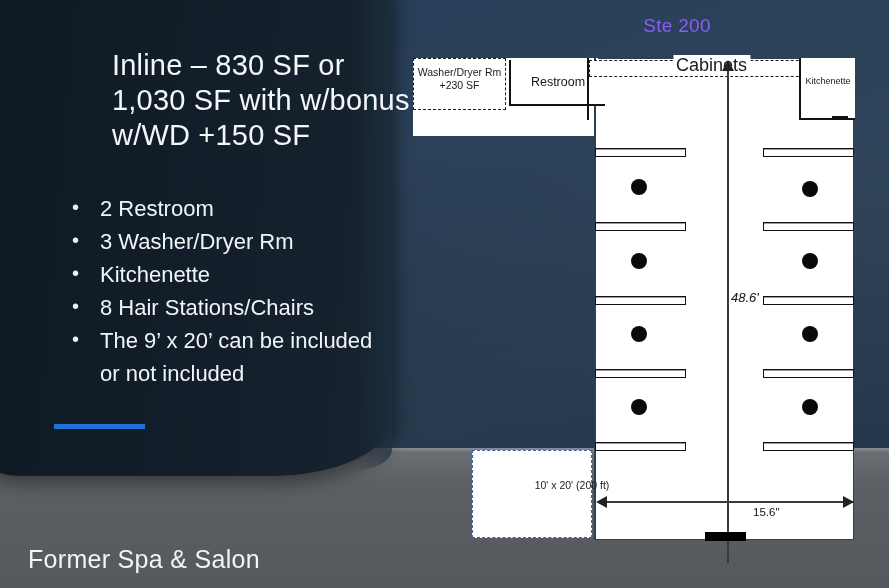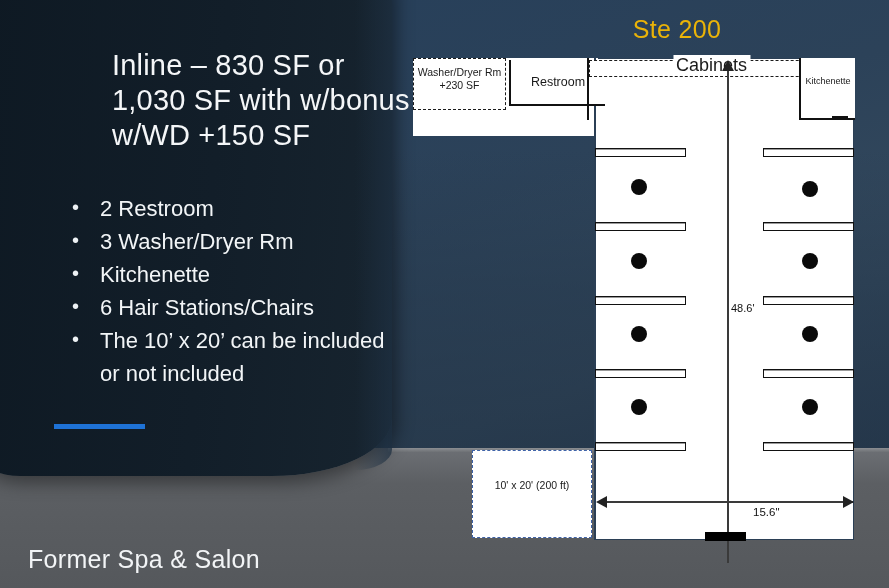--- a/index.html
+++ b/index.html
@@ -38,21 +38,21 @@
   .bullets li{position:relative;padding-left:38px;}
   .bullets li::before{content:"•";position:absolute;left:10px;top:-1px;
     font-size:20px;color:#eef2f5;}
   .blue-rule{position:absolute;left:54px;top:424px;width:91px;height:5px;
     background:#1e72d6;}
   .caption{position:absolute;left:28px;top:545px;
     color:#f2f4f6;font-size:25px;letter-spacing:.3px;}
 
   
   .plan-title{position:absolute;left:560px;top:15px;width:234px;text-align:center;
-    color:#eab308;font-size:25px;letter-spacing:.3px;}
+    color:#8b5cf6;font-size:19px;letter-spacing:.3px;}
 
   
   #plan{position:absolute;left:413px;top:58px;width:441px;height:482px;}
   .p-white-top{position:absolute;left:0;top:0;width:181px;height:77px;background:#fff;
     border:1px solid #2b3f55;box-sizing:border-box;}
   .p-white-main{position:absolute;left:181px;top:0;width:260px;height:482px;background:#fff;
     border:1px solid #2b3f55;box-sizing:border-box;}
   .p-white-bridge{position:absolute;left:0;top:0;width:185px;height:78px;background:#fff;}
 
   .rm-dashed{position:absolute;border:1.6px dashed #1b1b1b;box-sizing:border-box;background:#fff;}
@@ -75,34 +75,34 @@
   #kitch-tick-b{position:absolute;left:419px;top:58px;width:16px;height:2px;background:#111;}
 
   .station{position:absolute;height:9px;background:#fff;border:1.4px solid #111;
     box-sizing:border-box;box-shadow:0 1px 0 #9a9a9a inset;}
   .chair{position:absolute;width:16px;height:16px;border-radius:50%;background:#0a0a0a;}
 
   .dimline-v{position:absolute;left:314px;top:5px;width:1.6px;height:500px;background:#3a3a3a;}
   .dim-arrow-up{position:absolute;left:309px;top:2px;width:0;height:0;
     border-left:6px solid transparent;border-right:6px solid transparent;
     border-bottom:11px solid #222;}
-  .dim-label-v{position:absolute;left:318px;top:244px;font-size:11px;color:#111;}
+  .dim-label-v{position:absolute;left:318px;top:232px;font-size:13px;color:#111;font-style:italic;}
 
   .dimline-h{position:absolute;left:185px;top:443px;width:255px;height:1.6px;background:#3a3a3a;}
   .dim-arrow-left{position:absolute;left:183px;top:438px;width:0;height:0;
     border-top:6px solid transparent;border-bottom:6px solid transparent;
     border-right:11px solid #222;}
   .dim-arrow-right{position:absolute;left:430px;top:438px;width:0;height:0;
     border-top:6px solid transparent;border-bottom:6px solid transparent;
     border-left:11px solid #222;}
   .dim-label-h{position:absolute;left:340px;top:448px;font-size:11.5px;color:#111;}
 
   #room-10x20{position:absolute;left:59px;top:392px;width:120px;height:88px;
     background:#fff;border:1.8px dashed #3f63a8;box-sizing:border-box;}
-  #room-10x20 .rm-label{top:27px;font-size:10.5px;line-height:14px;color:#1a1a1a;}
+  #room-10x20 .rm-label{top:27px;font-size:10.5px;line-height:14px;color:#1a1a1a;margin-left:40px;}
 
   #door-block{position:absolute;left:292px;top:474px;width:41px;height:9px;background:#000;}
   #plan-divider{position:absolute;left:181px;top:0;width:1.6px;height:482px;background:#2b3f55;}
 </style>
 </head>
 <body>
 
 <div id="slide">
 
   <div class="bg-base"></div>
@@ -112,22 +112,22 @@
   <div class="bg-floor-edge"></div>
   <div class="bg-panel"></div>
   <div class="bg-panel-hi"></div>
 
   <div class="headline">Inline – 830 SF or 1,030 SF with w/bonus w/WD +150 SF</div>
 
   <ul class="bullets">
     <li>2 Restroom</li>
     <li>3 Washer/Dryer Rm</li>
     <li>Kitchenette</li>
-    <li>6 Hair Stations/Chairs</li>
-    <li>The 10’ x 20’ can be included or not included</li>
+    <li>8 Hair Stations/Chairs</li>
+    <li>The 9’ x 20’ can be included or not included</li>
   </ul>
 
   <div class="blue-rule"></div>
   <div class="caption">Former Spa &amp; Salon</div>
 
   <div class="plan-title">Ste 200</div>
 
   <div id="plan">
     <div class="p-white-top"></div>
     <div class="p-white-main"></div>

